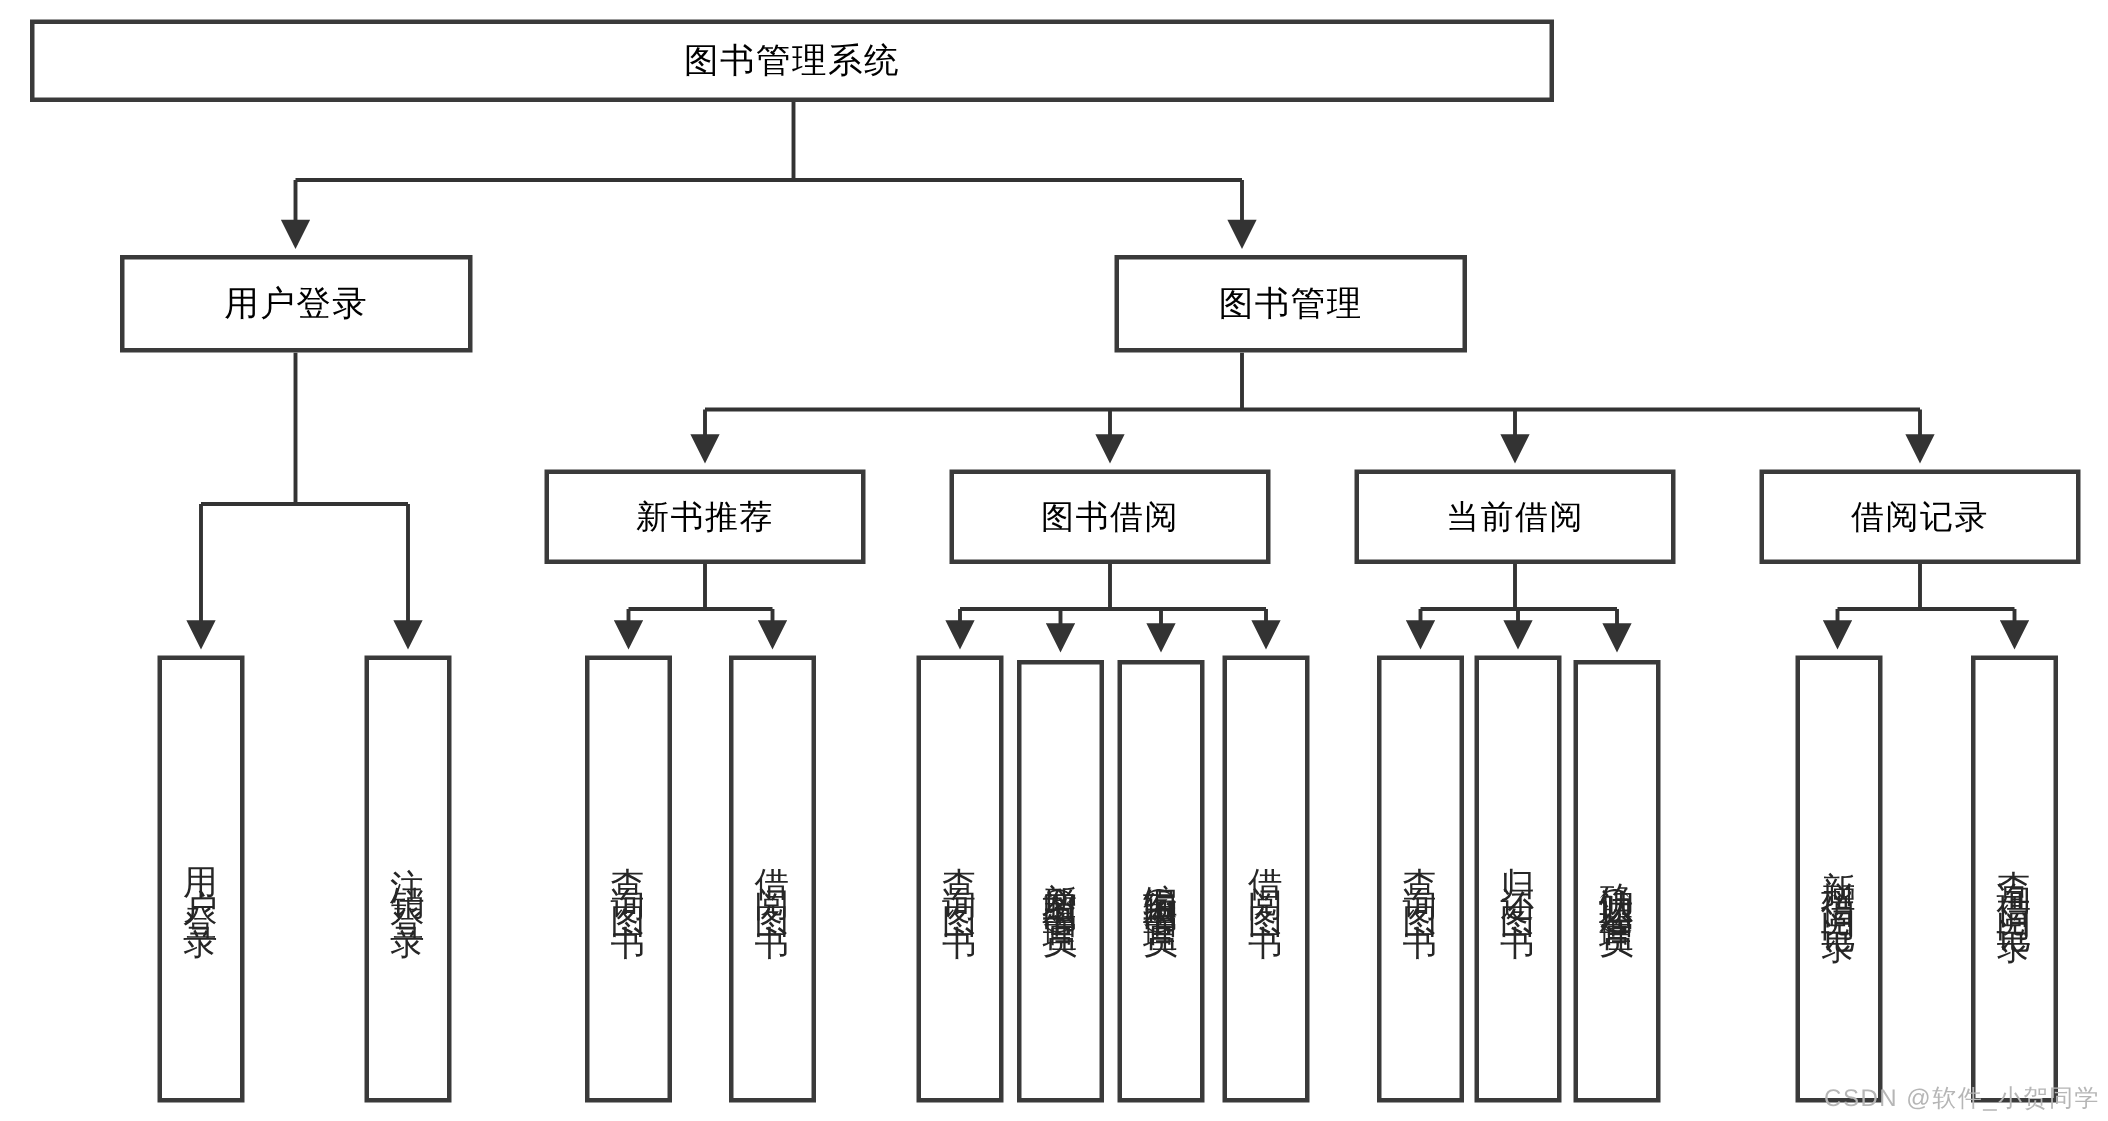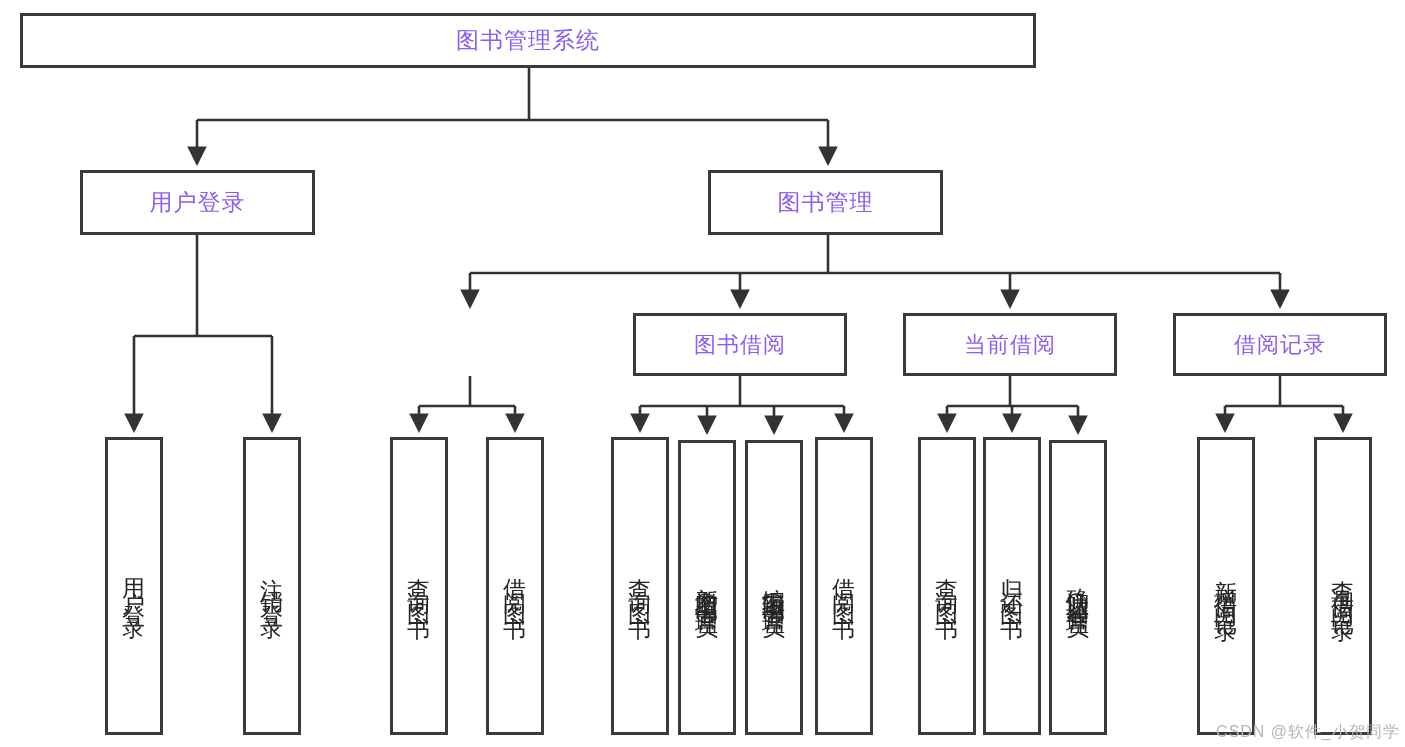--- a/index.html
+++ b/index.html
@@ -31,21 +31,21 @@
     box-sizing: border-box;
     border: 3px solid #3a3a3a;
     background: #ffffff;
   }
   .hbox {
     display: flex;
     align-items: center;
     justify-content: center;
     font-size: 23px;
     letter-spacing: 1px;
-    color: #8b5cf6;
+    color: #000000;
   }
   .title-box {
     left: 20px;
     top: 13px;
     width: 1016px;
     height: 55px;
     font-size: 23px;
   }
   .lvl2 {
     top: 170px;
@@ -145,22 +145,23 @@
         <path d="M1225 406 H1343"></path>
         <path d="M1225 406 V430" marker-end="url(#arr)"></path>
         <path d="M1343 406 V430" marker-end="url(#arr)"></path>
       </g>
     </g>
   </svg>
 
   <div class="node hbox title-box">图书管理系统</div>
 
   <div class="node hbox lvl2" style="left:80px;">用户登录</div>
-  <div class="node hbox lvl2" style="left:708px;">图书管理</div>
+  <div class="node hbox lvl2" style="left:743px;">图书管理</div>
 
+  <div class="node hbox lvl3" style="left:363px;">新书推荐</div>
   <div class="node hbox lvl3" style="left:633px;">图书借阅</div>
   <div class="node hbox lvl3" style="left:903px;">当前借阅</div>
   <div class="node hbox lvl3" style="left:1173px;">借阅记录</div>
 
   <div class="node vbox v4" style="left:105px;">用户登录</div>
   <div class="node vbox v4" style="left:243px;">注销登录</div>
 
   <div class="node vbox v4" style="left:390px;">查询图书</div>
   <div class="node vbox v4" style="left:486px;">借阅图书</div>
 

